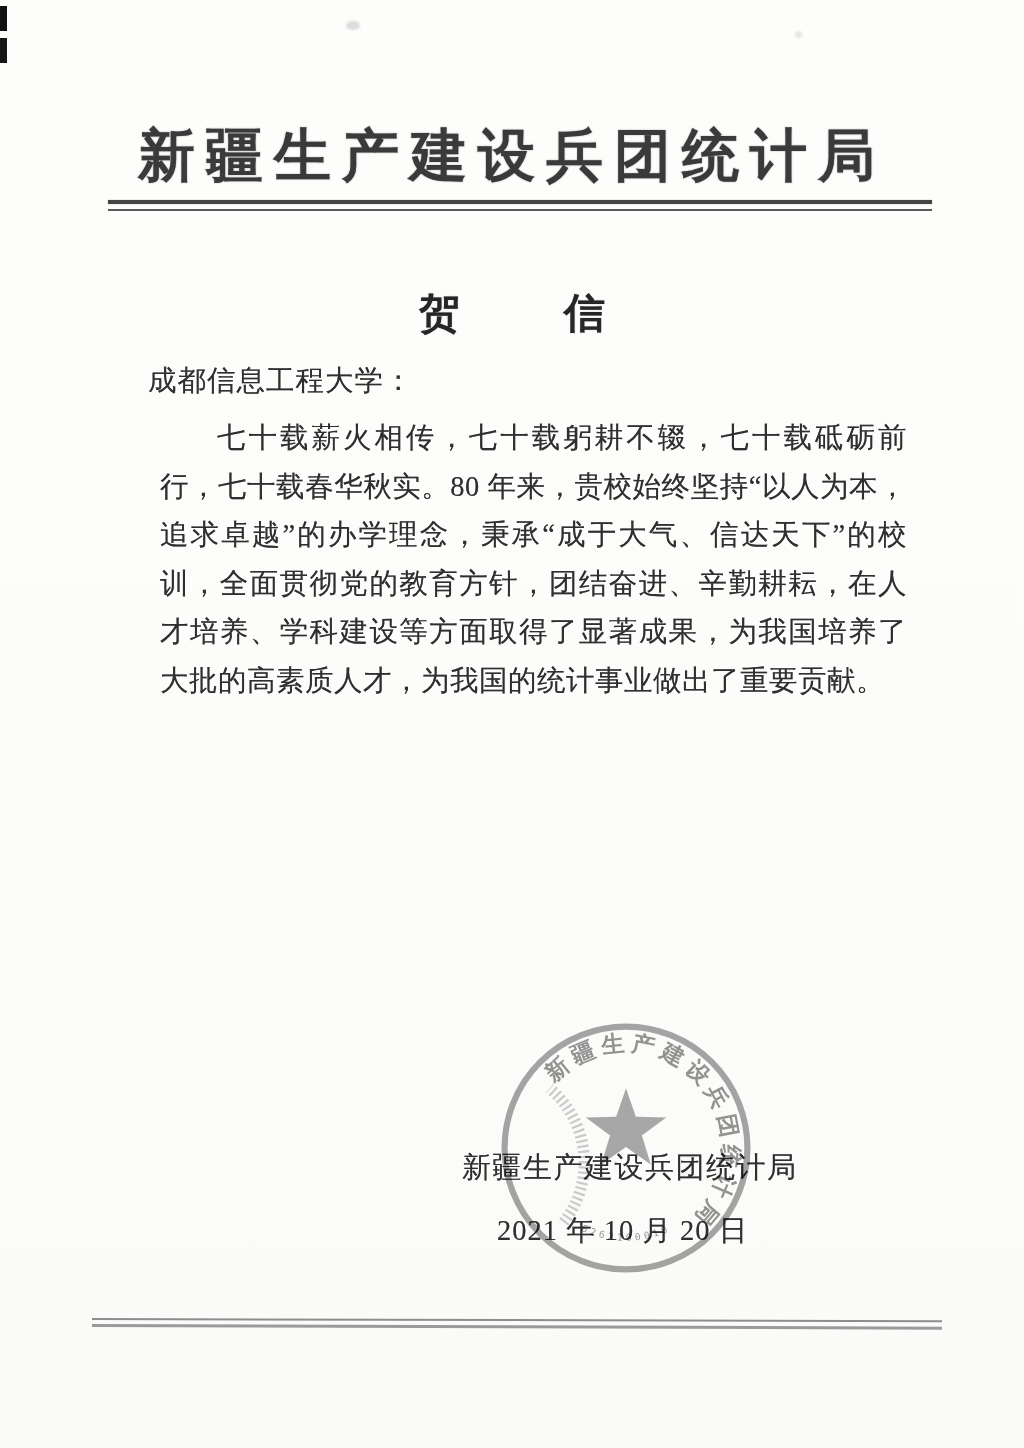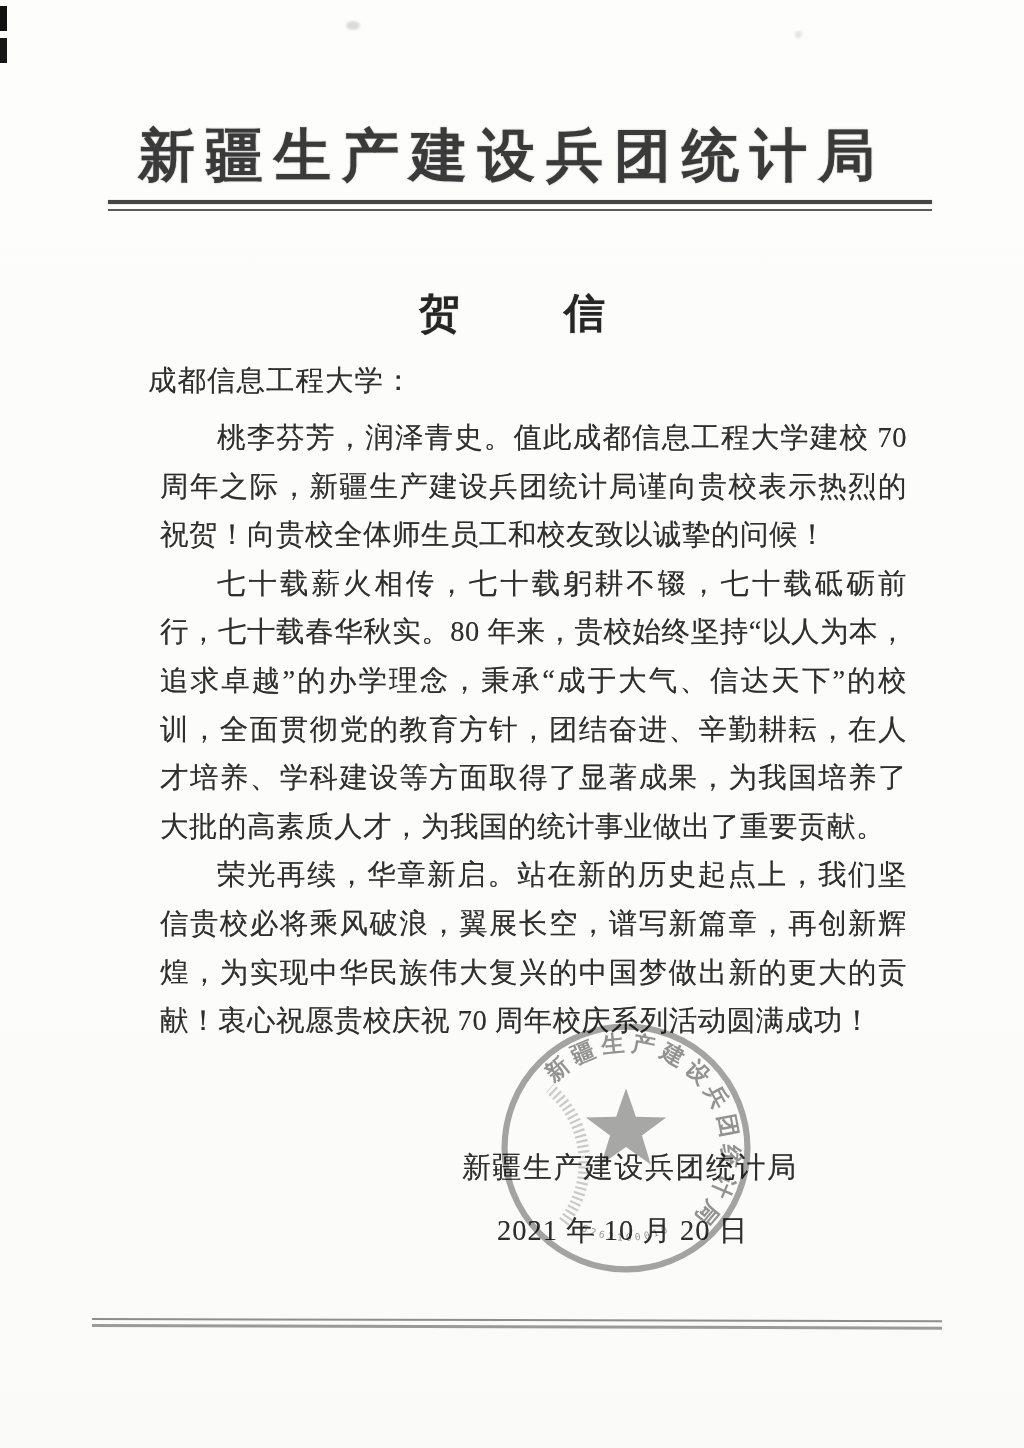--- a/index.html
+++ b/index.html
@@ -76,23 +76,21 @@
   <div class="abs rule-bot"></div>
 
   <div class="abs letter-title">
     <span>贺</span>
     <span>信</span>
   </div>
 
   <div class="abs salutation">成都信息工程大学：</div>
 
   <div class="abs body-text">
-    <p>桃李芬芳，润泽青史。值此成都信息工程大学建校 70 周年之际，新疆生产建设兵团统计局谨向贵校表示热烈的祝贺！向贵校全体师生员工和校友致以诚挚的问候！</p>
     <p>七十载薪火相传，七十载躬耕不辍，七十载砥砺前行，七十载春华秋实。80 年来，贵校始终坚持“以人为本，追求卓越”的办学理念，秉承“成于大气、信达天下”的校训，全面贯彻党的教育方针，团结奋进、辛勤耕耘，在人才培养、学科建设等方面取得了显著成果，为我国培养了大批的高素质人才，为我国的统计事业做出了重要贡献。</p>
-    <p>荣光再续，华章新启。站在新的历史起点上，我们坚信贵校必将乘风破浪，翼展长空，谱写新篇章，再创新辉煌，为实现中华民族伟大复兴的中国梦做出新的更大的贡献！衷心祝愿贵校庆祝 70 周年校庆系列活动圆满成功！</p>
   </div>
 
   <div class="abs signature">新疆生产建设兵团统计局</div>
   <div class="abs date">2021 年 10 月 20 日</div>
 
   <svg class="abs seal" viewBox="0 0 300 300">
     <defs>
       <path id="sealTopArc" d="M65.7,79.3 A110,110 0 1 1 213.1,240.1" fill="none"></path>
       <path id="sealBottomArc" d="M54,206 A118,118 0 0 0 246,206" fill="none"></path>
       <path id="uyghurArc" d="M79.3,234.3 A110,110 0 0 0 63.3,82.3" fill="none"></path>

